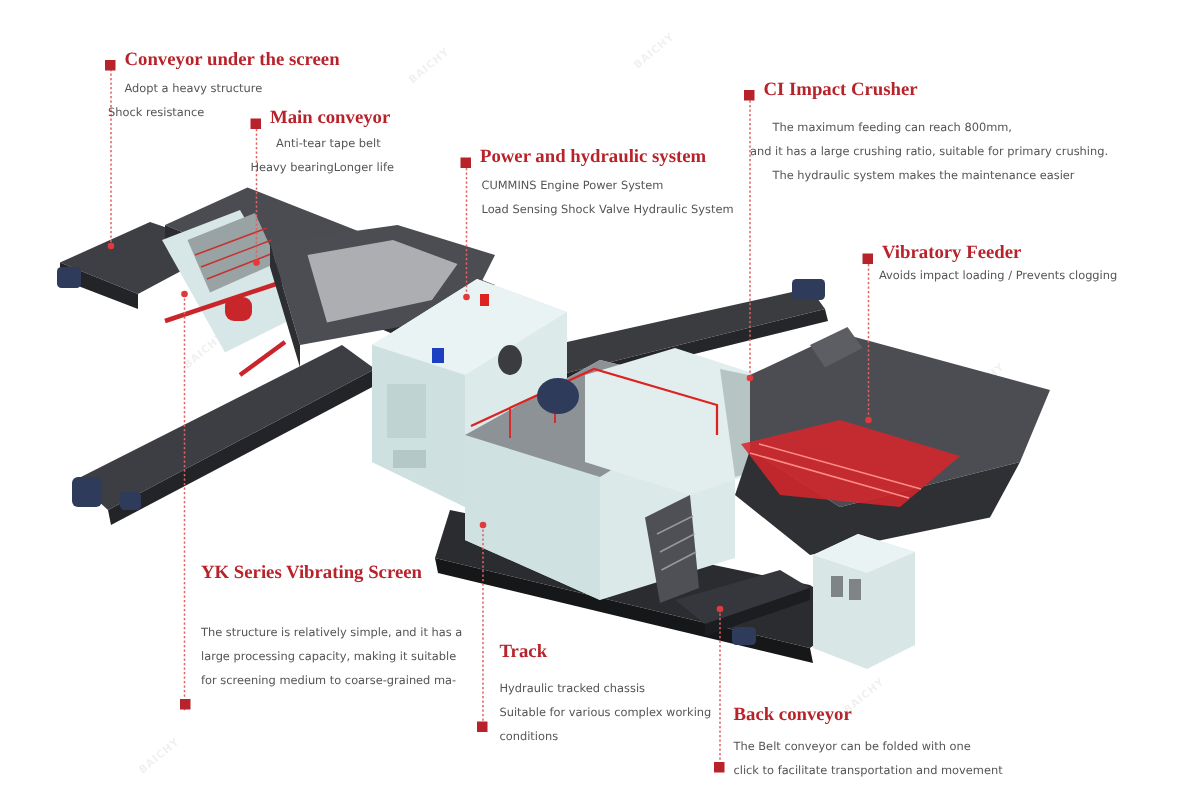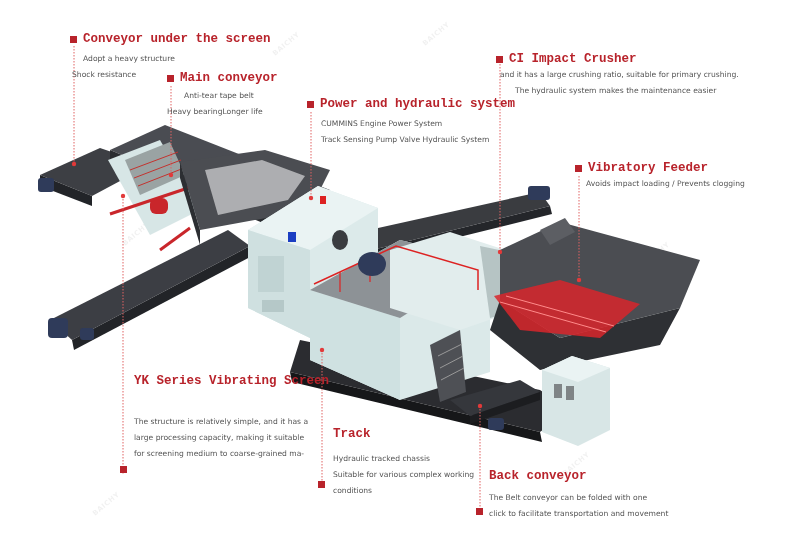--- a/index.html
+++ b/index.html
@@ -2,27 +2,27 @@
 <html><head>
 <meta charset="utf-8">
 <style>
   * { box-sizing: border-box; margin: 0; padding: 0; }
   html, body { width: 800px; height: 540px; background: #ffffff; overflow: hidden; }
   body { position: relative; font-family: "DejaVu Sans", sans-serif; }
   .stage { position: absolute; left: 0; top: 0; width: 800px; height: 540px; }
   svg.machine { position: absolute; left: 0; top: 0; width: 800px; height: 540px; }
   .callout { position: absolute; }
   .callout .title {
-    font-family: Liberation Mono, monospace;
+    font-family: Liberation Serif, serif;
     font-weight: bold;
     color: #b8232b;
     font-size: 12.5px;
     white-space: nowrap;
     line-height: 16px;
-    display: flex; align-items: center;
+    display: flex; align-items: flex-end;
   }
   .callout .title .sq {
     display: inline-block; width: 7px; height: 7px; background: #b8232b; margin-right: 6px; flex: none;
   }
   .callout .desc {
     font-family: "DejaVu Sans", sans-serif;
     color: #555;
     font-size: 7.6px;
     line-height: 16px;
     white-space: nowrap;
@@ -181,28 +181,29 @@
     <div class="desc" style="margin-left:17px;margin-top:2px">Anti-tear tape belt</div>
     <div class="desc" style="">Heavy bearingLonger life</div>
   </div>
 
   <div class="callout" style="left:307px;top:96px">
     <div class="title">
         <span class="sq"></span>
         <span>Power and hydraulic system</span>
       </div>
     <div class="desc" style="margin-left:14px;margin-top:4px">CUMMINS Engine Power System</div>
-    <div class="desc" style="margin-left:14px">Track Sensing Pump Valve Hydraulic System</div>
+    <div class="desc" style="margin-left:14px">Load Sensing Shock Valve Hydraulic System</div>
   </div>
 
   <div class="callout" style="left:496px;top:51px">
     <div class="title">
         <span class="sq"></span>
         <span>CI Impact Crusher</span>
       </div>
+    <div class="desc" style="margin-left:19px;margin-top:10px">The maximum feeding can reach 800mm,</div>
     <div class="desc" style="margin-left:4px">and it has a large crushing ratio, suitable for primary crushing.</div>
     <div class="desc" style="margin-left:19px">The hydraulic system makes the maintenance easier</div>
   </div>
 
   <div class="callout" style="left:575px;top:160px">
     <div class="title">
         <span class="sq"></span>
         <span>Vibratory Feeder</span>
       </div>
     <div class="desc" style="margin-left:11px">Avoids impact loading / Prevents clogging</div>

